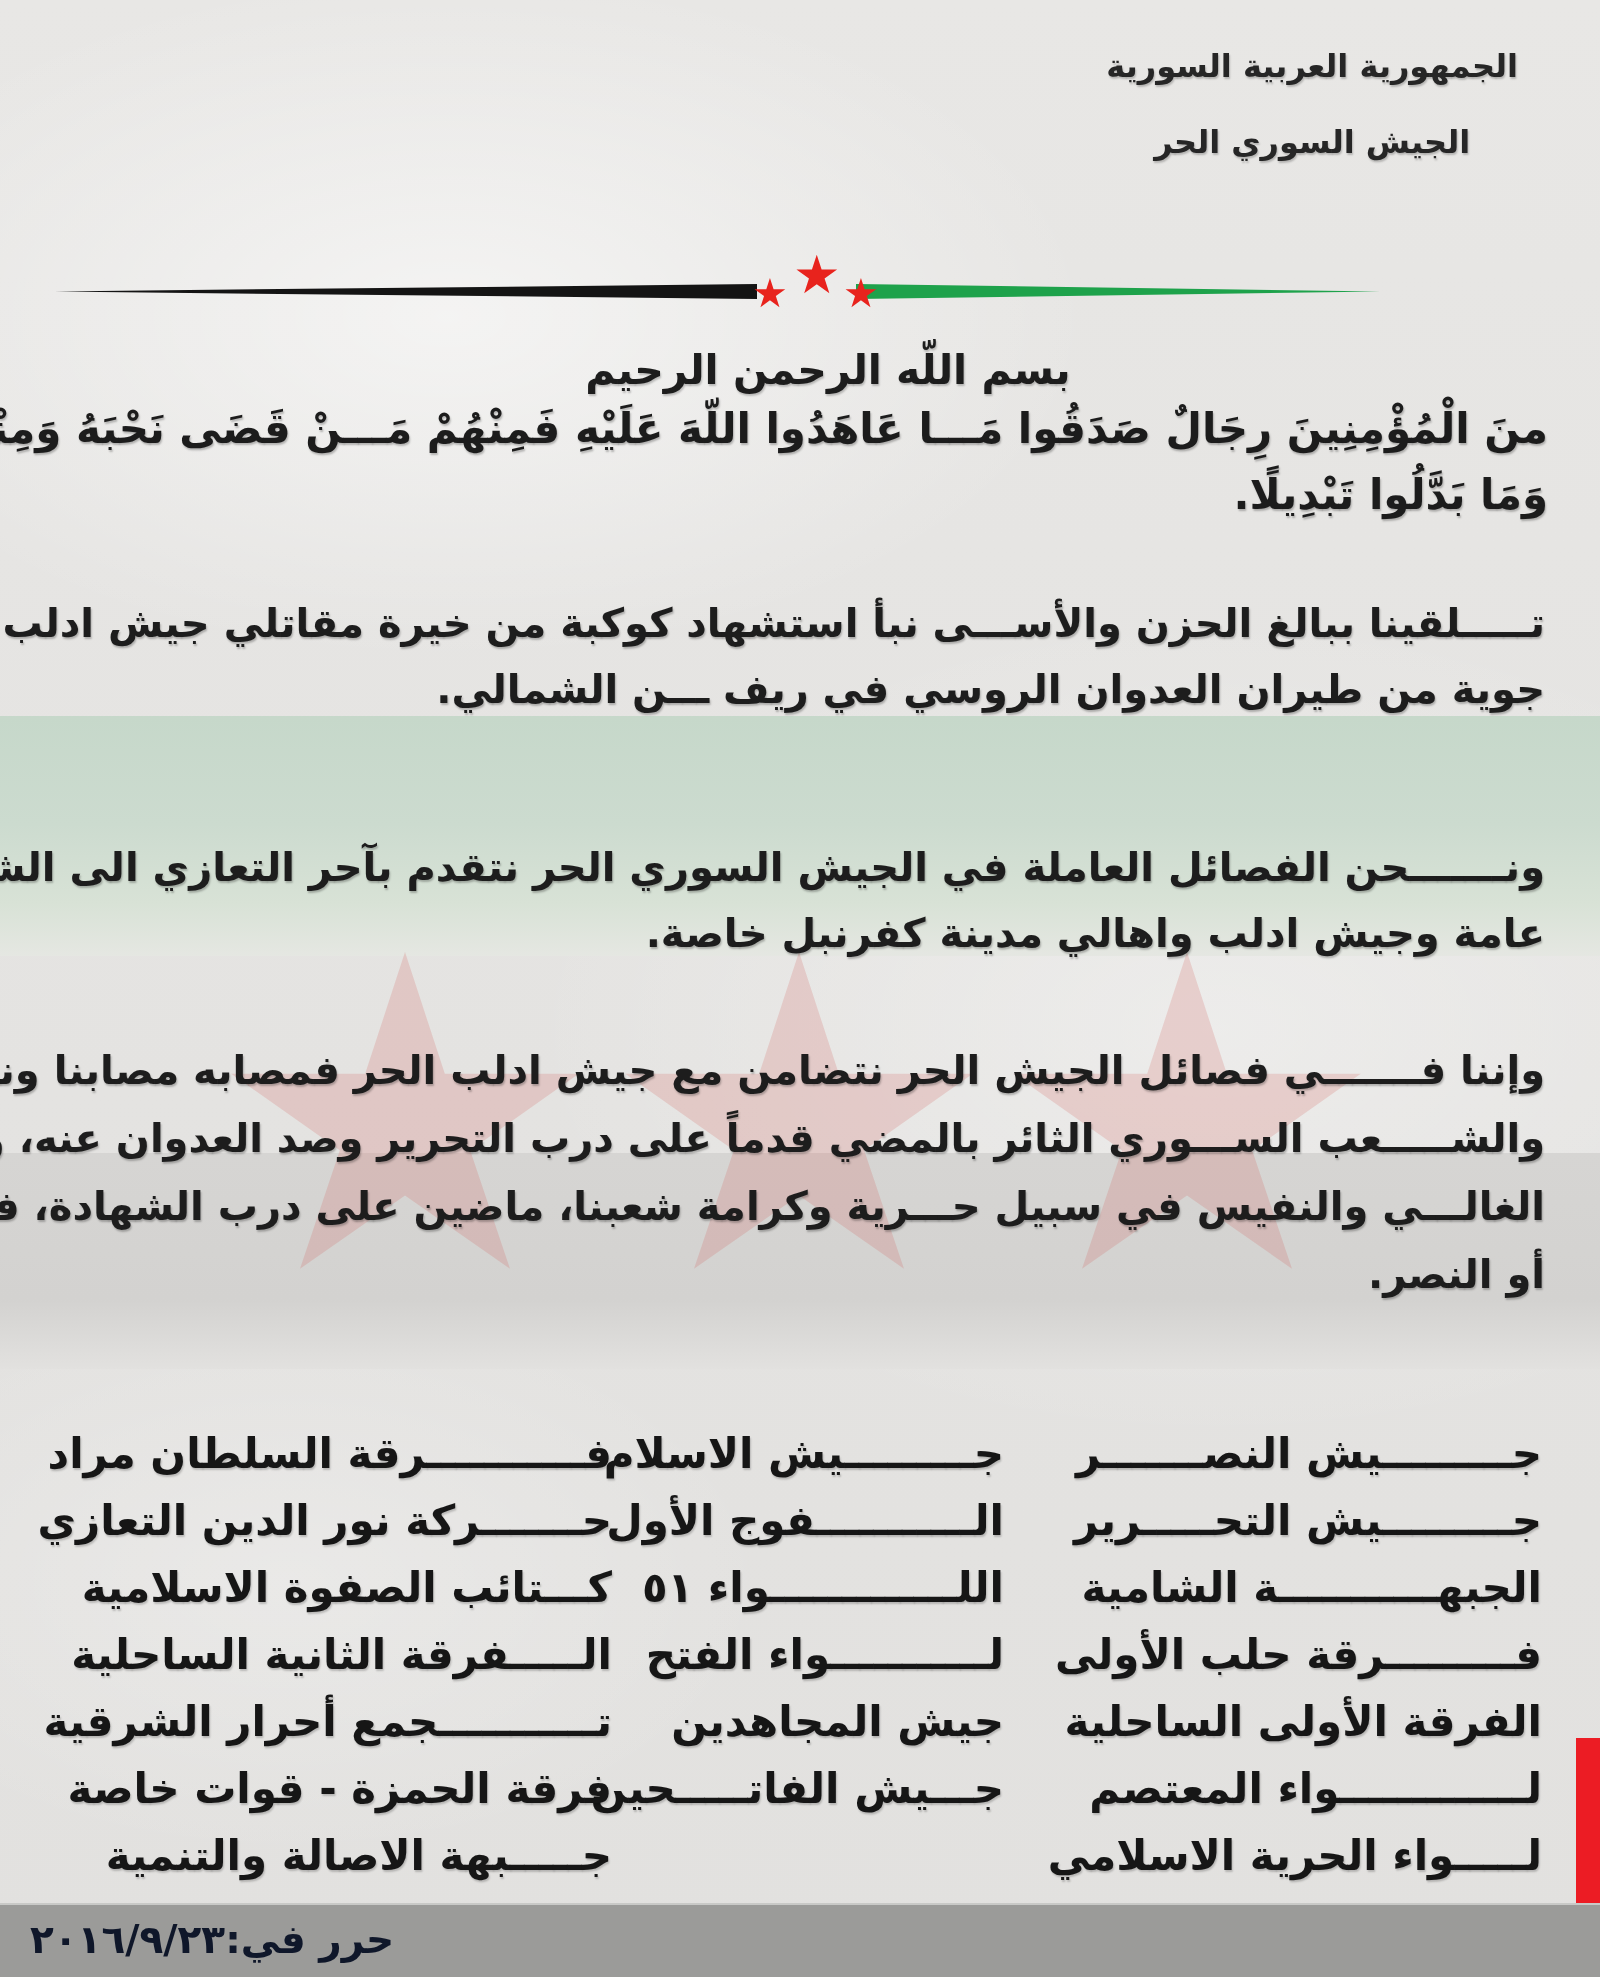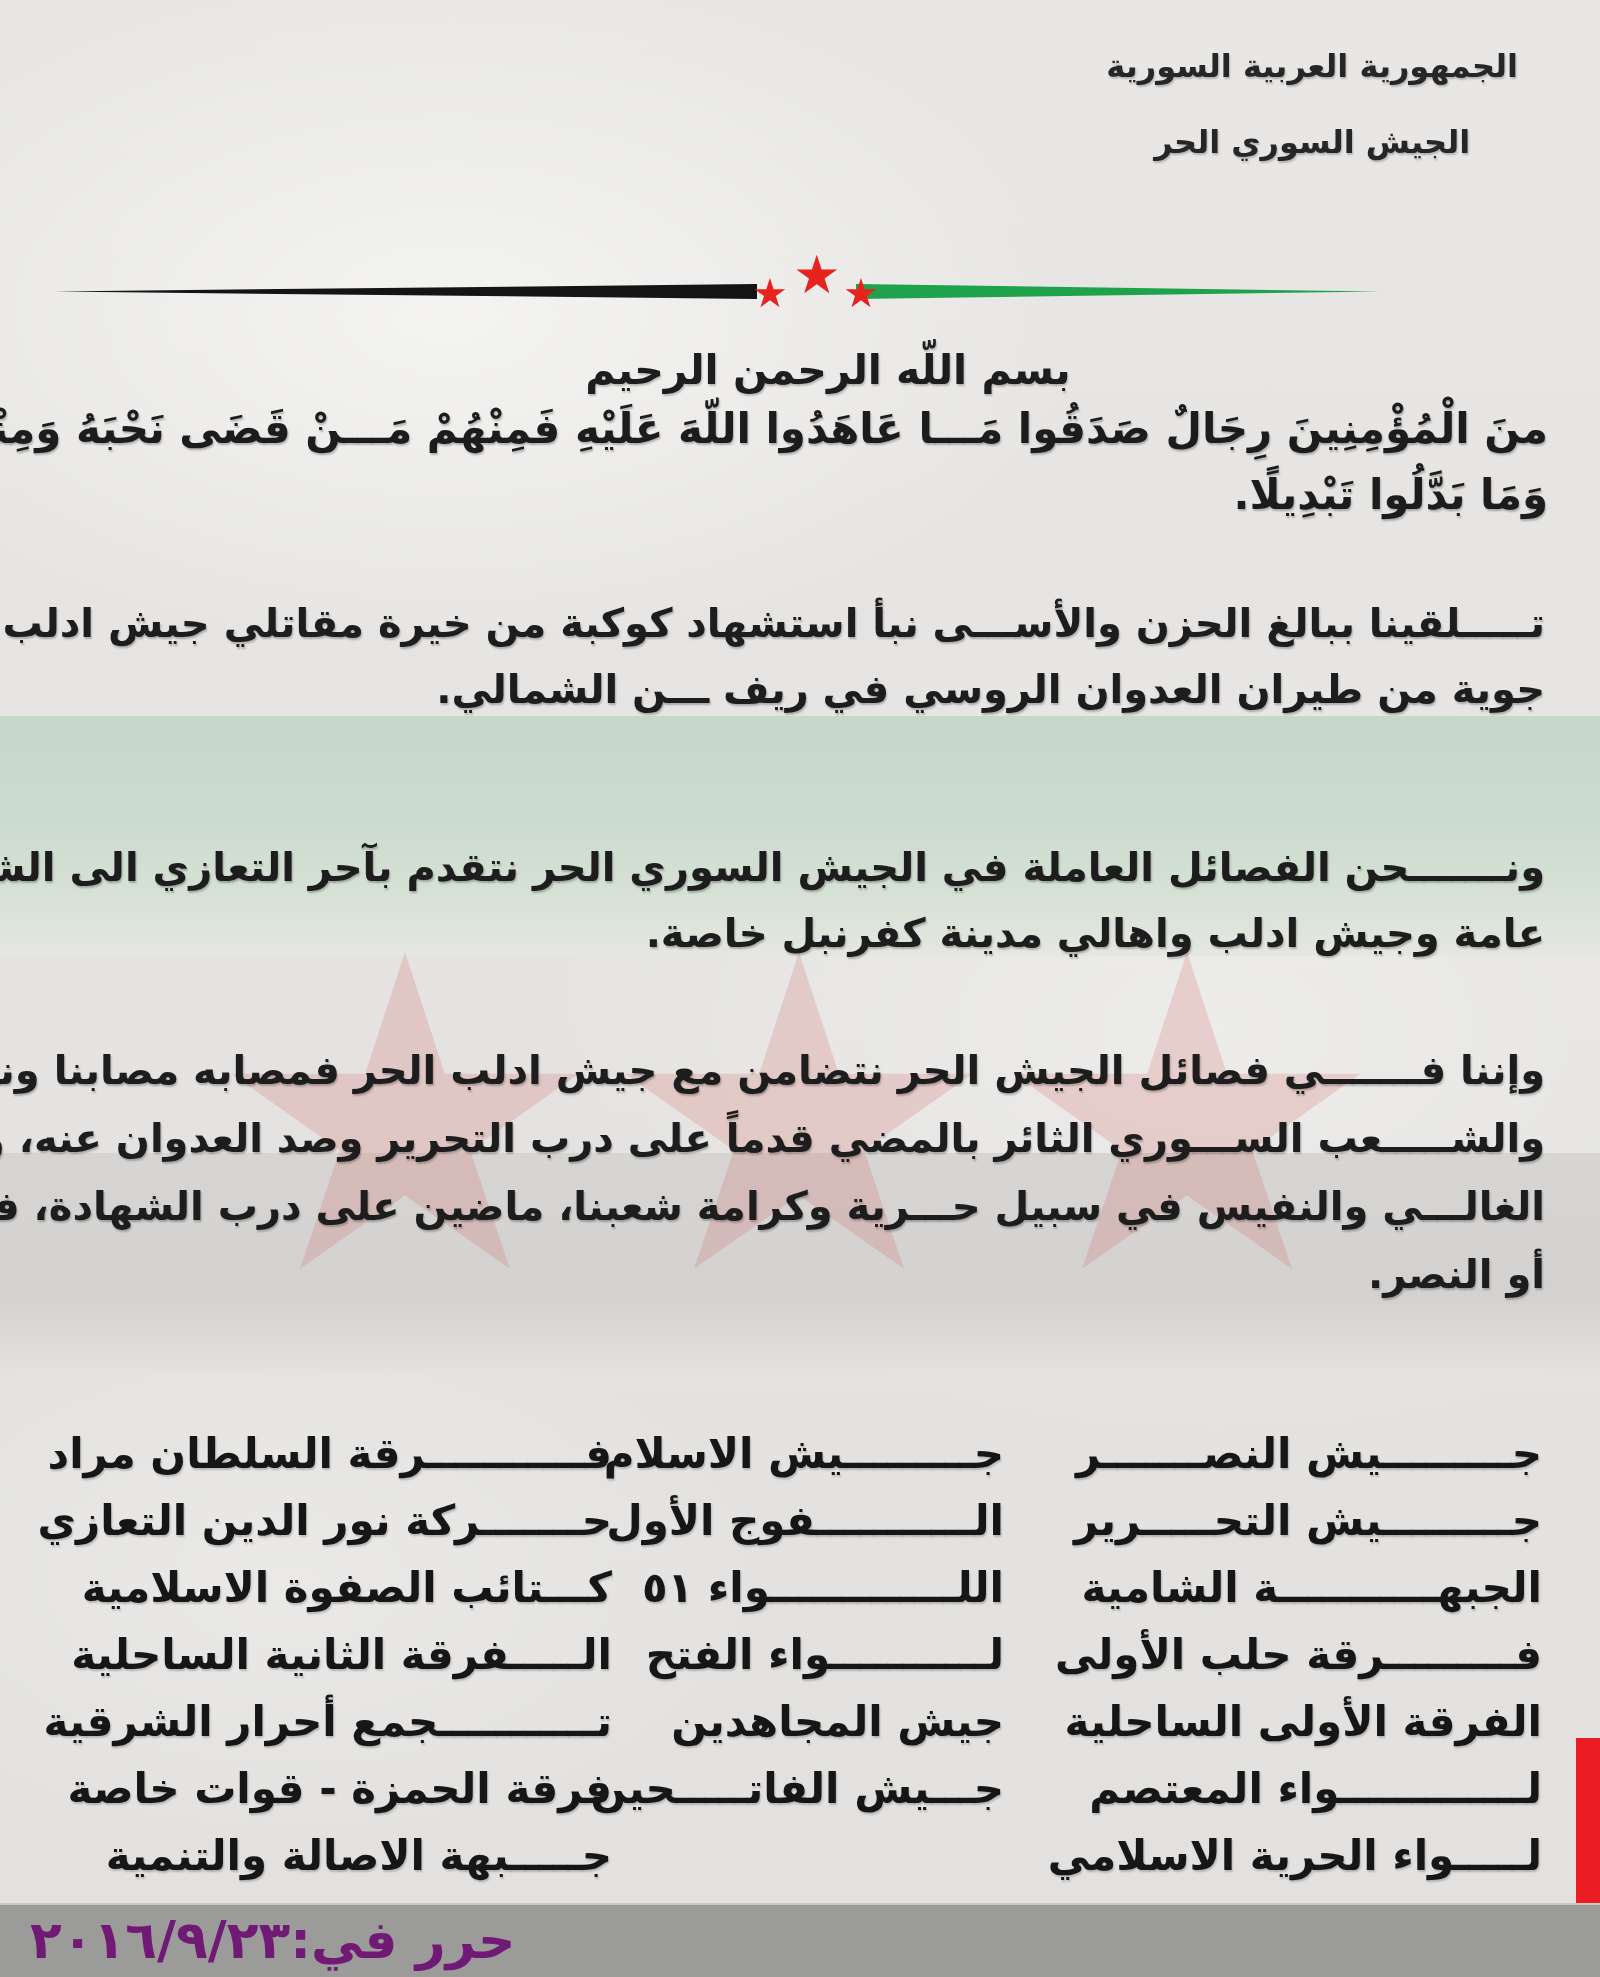--- a/index.html
+++ b/index.html
@@ -48,21 +48,21 @@
     text-shadow:1px 2px 2px rgba(0,0,0,.2);}
   .fcol-right{right:58px;width:474px;}
   .fcol-middle{right:596px;width:420px;}
   .fcol-left{right:988px;width:500px;}
 
   .side-red{position:absolute;right:0;top:1738px;width:24px;height:168px;background:#ec1c24;}
 
   .footerbar{position:absolute;left:0;bottom:0;width:100%;height:72px;background:#9b9b99;
     border-top:2px solid #c9c9c7;}
   .footer-date{position:absolute;left:30px;top:0;height:72px;line-height:70px;direction:rtl;
-    color:#701a75;font-size:52px;white-space:nowrap;}
+    color:#0f172a;font-size:39px;white-space:nowrap;}
 </style>
 </head>
 <body>
 
 <div class="page">
 
   <div class="band-green"></div>
   <div class="band-gray"></div>
   <div class="wm-star wm1"></div>
   <div class="wm-star wm2"></div>

